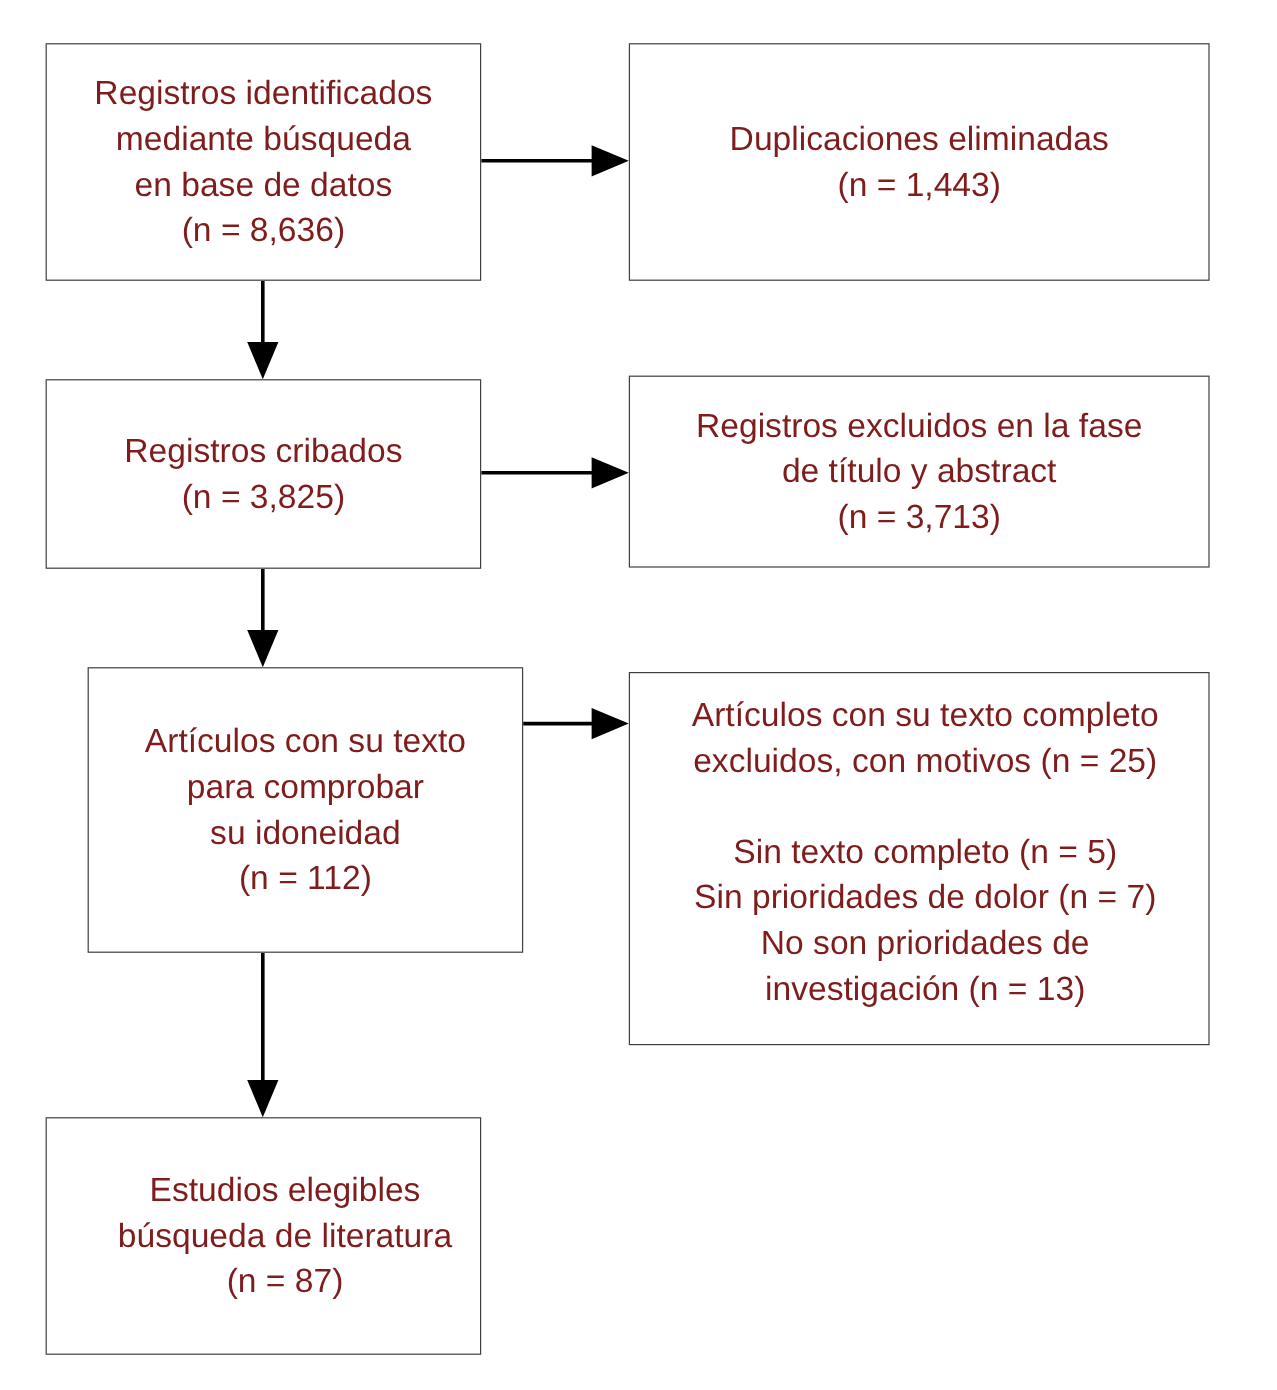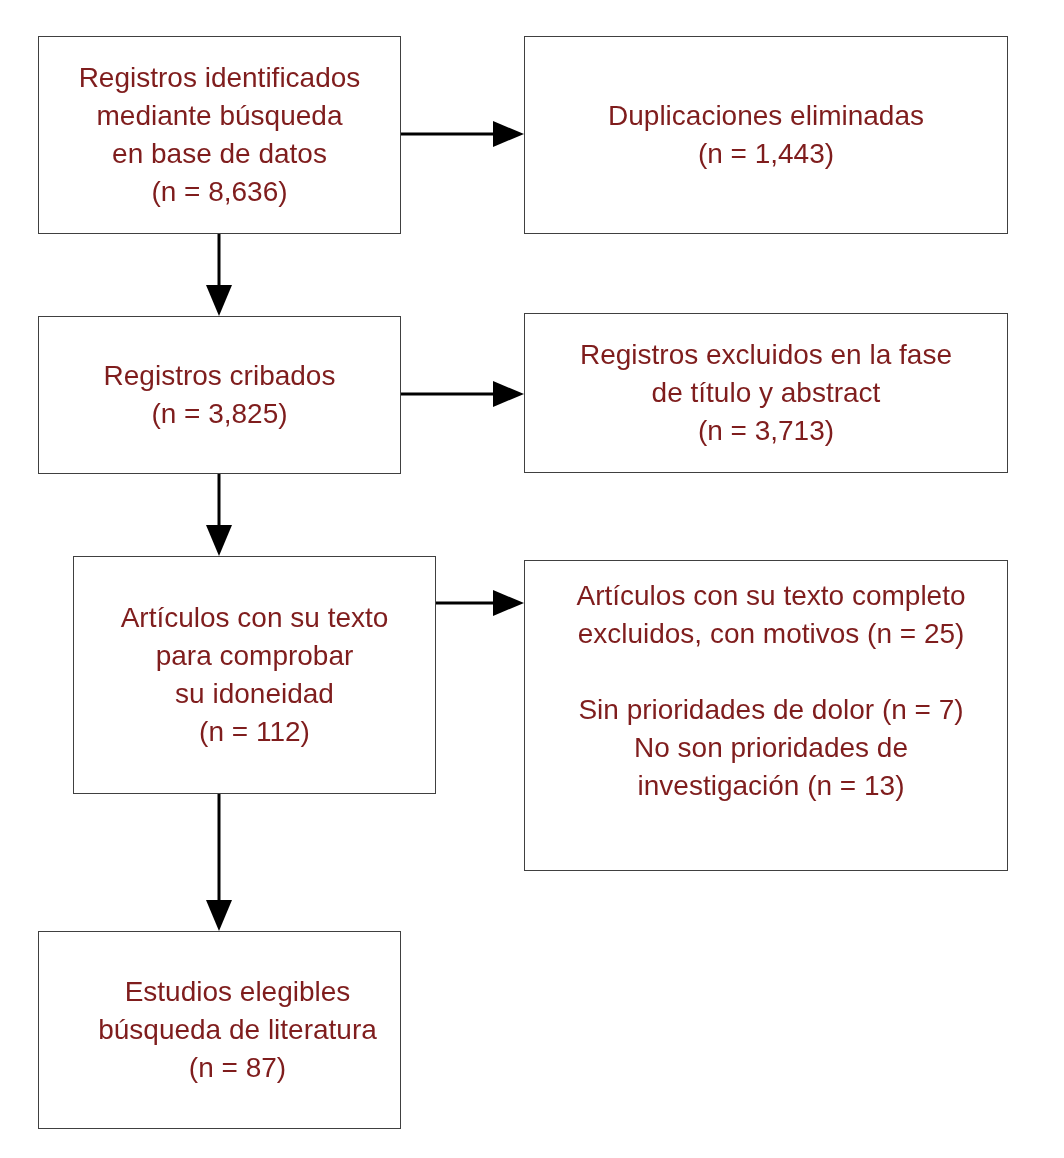--- a/index.html
+++ b/index.html
@@ -116,20 +116,21 @@
     <div class="line">Artículos con su texto</div>
     <div class="line">para comprobar</div>
     <div class="line">su idoneidad</div>
     <div class="line">(n = 112)</div>
   </div>
 
   <div class="flow-box left-align" id="box-fulltext-excluded">
     <div class="line">Artículos con su texto completo</div>
     <div class="line">excluidos, con motivos (n = 25)</div>
     <div class="line"></div>
+    <div class="line">Sin texto completo (n = 5)</div>
     <div class="line">Sin prioridades de dolor (n = 7)</div>
     <div class="line">No son prioridades de</div>
     <div class="line">investigación (n = 13)</div>
   </div>
 
   <div class="flow-box" id="box-studies-included">
     <div class="line">Estudios elegibles</div>
     <div class="line">búsqueda de literatura</div>
     <div class="line">(n = 87)</div>
   </div>

